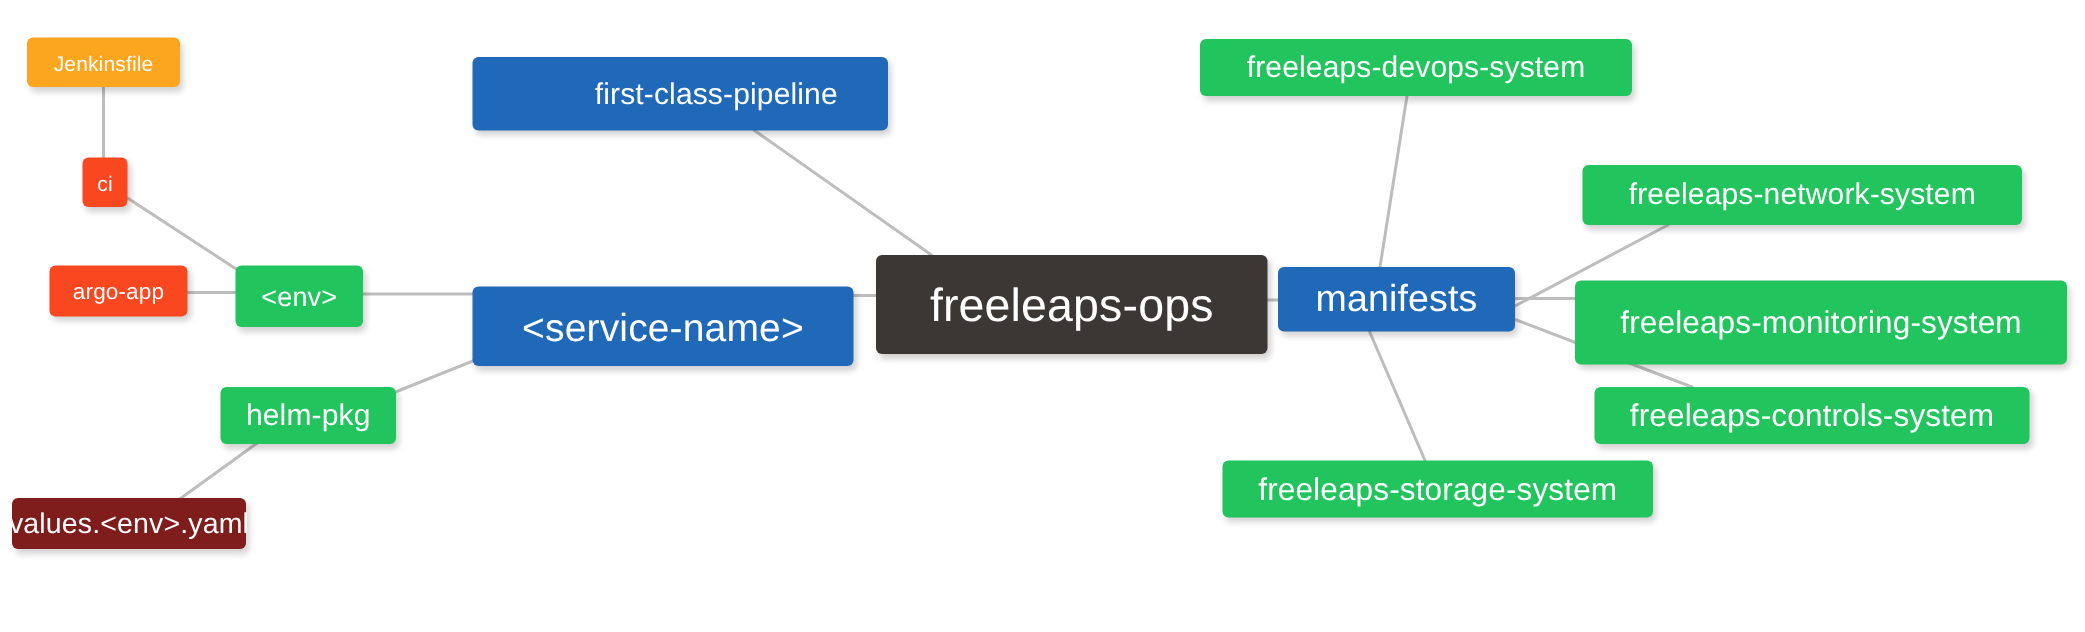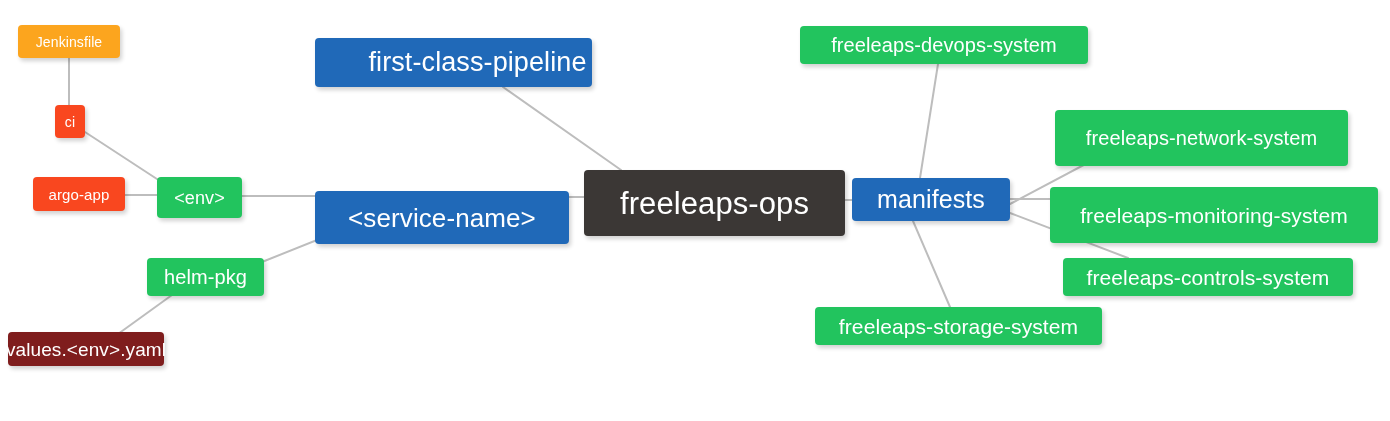--- a/index.html
+++ b/index.html
@@ -60,23 +60,23 @@
       <line x1="1010" y1="213" x2="1128" y2="258" stroke="#bdbdbd" stroke-width="2" stroke-linecap="round"></line>
       <line x1="913" y1="221" x2="950" y2="307" stroke="#bdbdbd" stroke-width="2" stroke-linecap="round"></line>
     </svg>
   <div id="node-layer">
       <div class="node" style="left: 18px; top: 25px; width: 102px; height: 33px; background: rgb(252, 165, 30); font-size: 14px;">Jenkinsfile</div>
       <div class="node" style="left: 55px; top: 105px; width: 30px; height: 33px; background: rgb(249, 71, 31); font-size: 14px;">ci</div>
       <div class="node" style="left: 33px; top: 177px; width: 92px; height: 34px; background: rgb(249, 71, 31); font-size: 15px;">argo-app</div>
       <div class="node" style="left: 157px; top: 177px; width: 85px; height: 41px; background: rgb(34, 196, 94); font-size: 18px;">&lt;env&gt;</div>
       <div class="node" style="left: 147px; top: 258px; width: 117px; height: 38px; background: rgb(34, 196, 94); font-size: 20px;">helm-pkg</div>
       <div class="node" style="left: 8px; top: 332px; width: 156px; height: 34px; background: #7f1d1d; font-size: 19px;">values.&lt;env&gt;.yaml</div>
-      <div class="node" style="left: 315px; top: 38px; width: 277px; height: 49px; background: rgb(32, 105, 184); font-size: 27px; padding-left: 48px;">first-class-pipeline</div>
+      <div class="node" style="left: 315px; top: 38px; width: 277px; height: 49px; background: rgb(32, 105, 184); font-size: 20px; padding-left: 48px;">first-class-pipeline</div>
       <div class="node" style="left: 315px; top: 171px; width: 254px; height: 53px; background: rgb(32, 105, 184); font-size: 26px; margin-top: 20px;">&lt;service-name&gt;</div>
       <div class="node" style="left: 584px; top: 170px; width: 261px; height: 66px; background: rgb(59, 55, 53); font-size: 31px;">freeleaps-ops</div>
       <div class="node" style="left: 852px; top: 178px; width: 158px; height: 43px; background: rgb(32, 105, 184); font-size: 25px;">manifests</div>
       <div class="node" style="left: 800px; top: 26px; width: 288px; height: 38px; background: rgb(34, 196, 94); font-size: 20px;">freeleaps-devops-system</div>
-      <div class="node" style="left: 1055px; top: 110px; width: 293px; height: 56px; background: rgb(34, 196, 94); font-size: 20px;">freeleaps-network-system</div>
+      <div class="node" style="left: 1055px; top: 110px; width: 293px; height: 40px; background: rgb(34, 196, 94); font-size: 20px;">freeleaps-network-system</div>
       <div class="node" style="left: 1050px; top: 187px; width: 328px; height: 56px; background: rgb(34, 196, 94); font-size: 21px;">freeleaps-monitoring-system</div>
       <div class="node" style="left: 1063px; top: 258px; width: 290px; height: 38px; background: rgb(34, 196, 94); font-size: 21px;">freeleaps-controls-system</div>
       <div class="node" style="left: 815px; top: 307px; width: 287px; height: 38px; background: rgb(34, 196, 94); font-size: 21px;">freeleaps-storage-system</div>
     </div>
 </div>
 
 </body></html>

